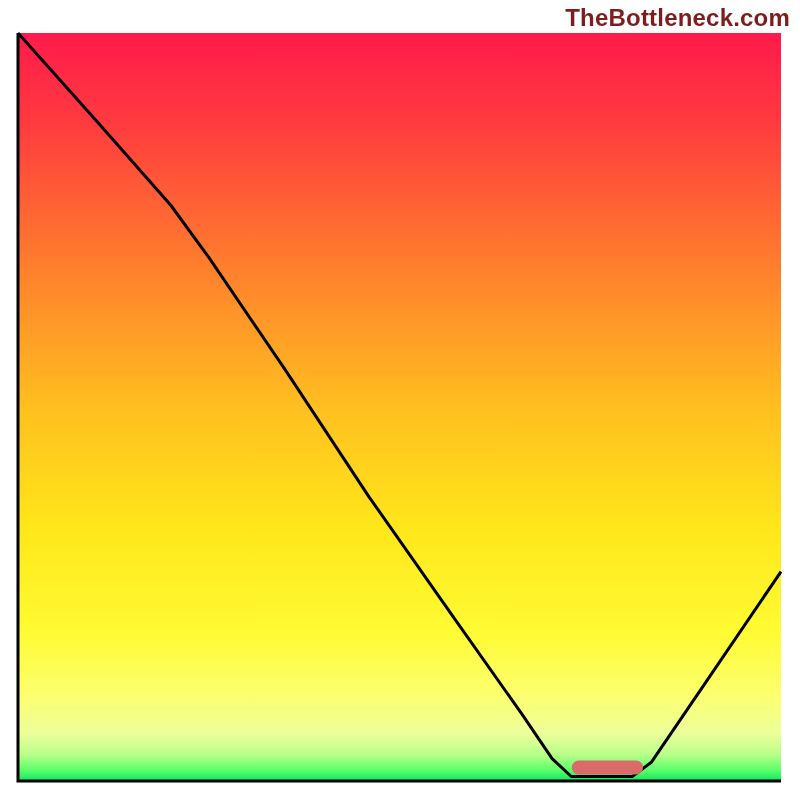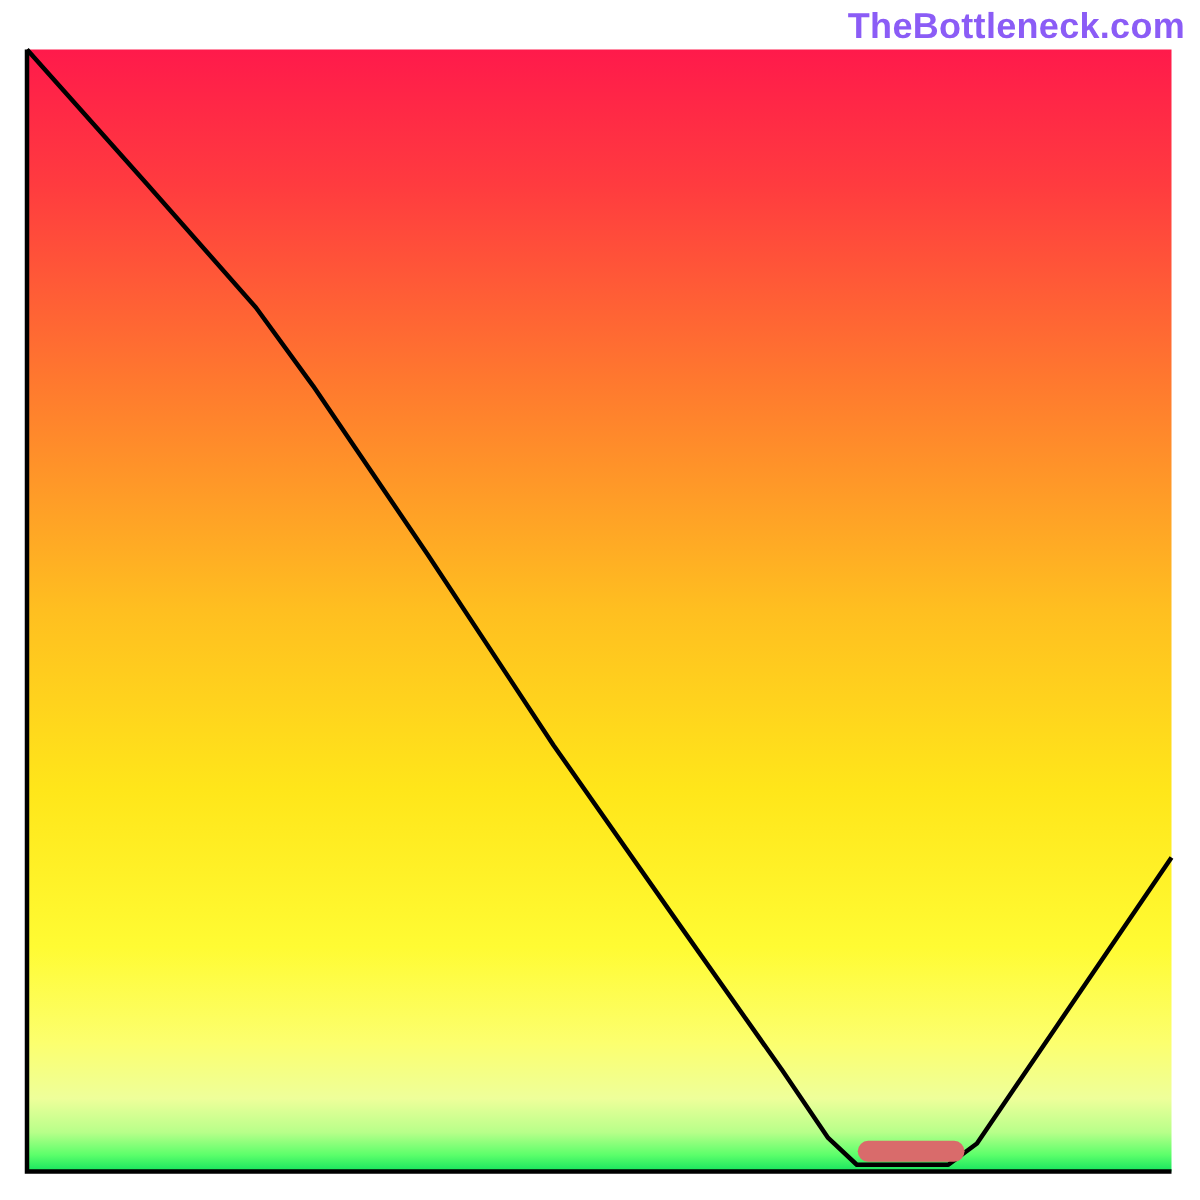--- a/index.html
+++ b/index.html
@@ -15,21 +15,21 @@
     position: relative;
     width: 800px;
     height: 800px;
   }
   .watermark {
     position: absolute;
     top: 4px;
     right: 10px;
     font-size: 24px;
     font-weight: 600;
-    color: #8b5cf6;
+    color: #7f1d1d;
     letter-spacing: 0.2px;
     user-select: none;
   }
   svg { display: block; }
 </style>
 </head>
 <body>
 <div class="wrap">
   <div class="watermark">TheBottleneck.com</div>
   <svg id="chart-svg" width="800" height="800" viewBox="0 0 800 800">

